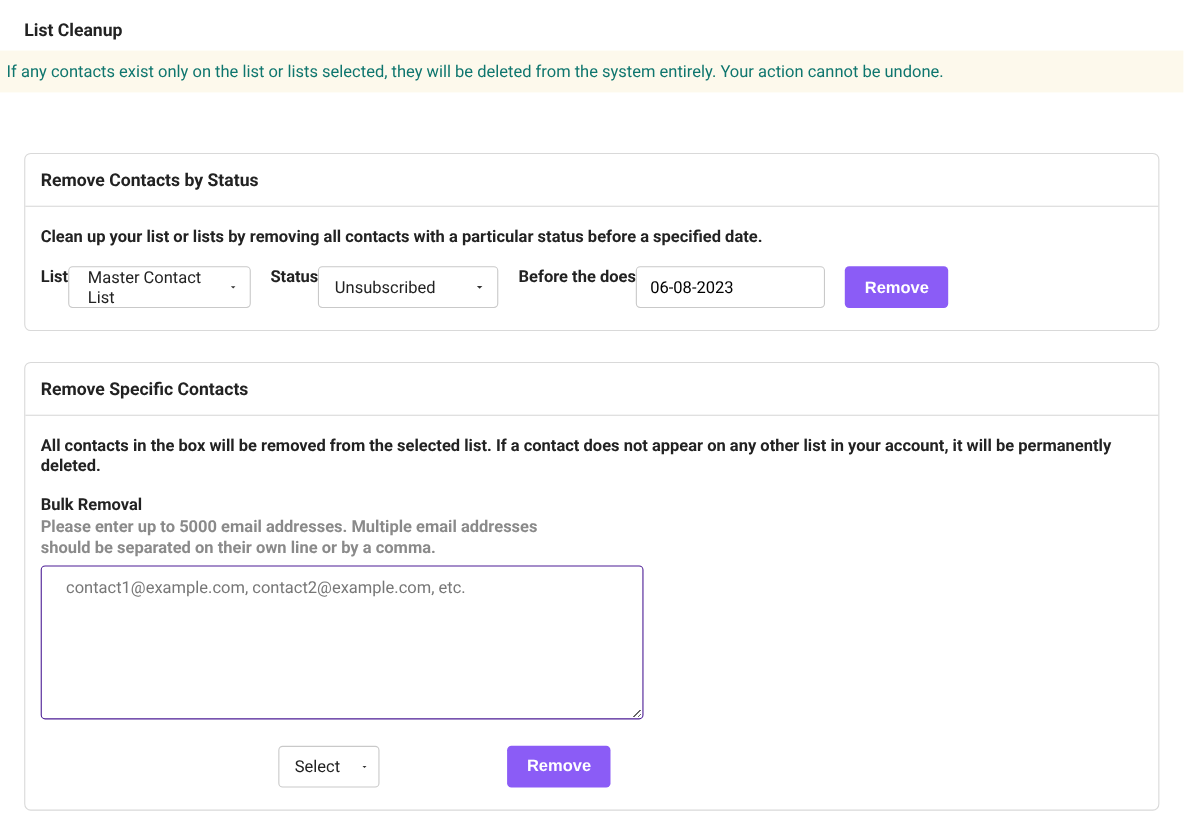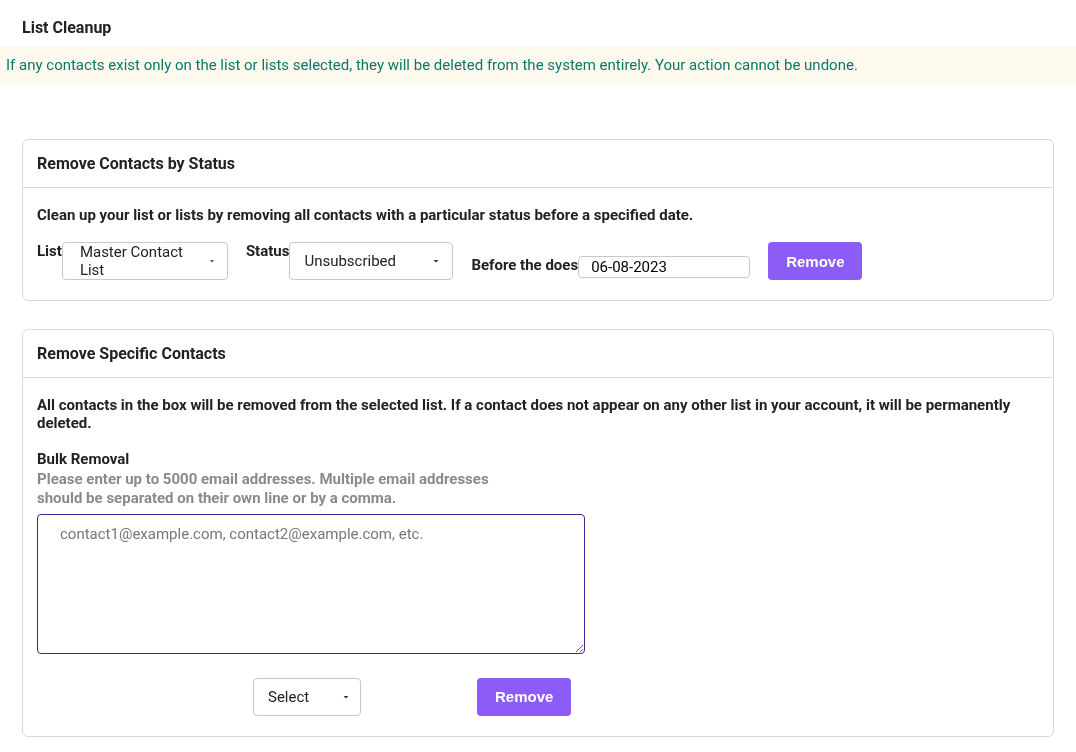--- a/index.html
+++ b/index.html
@@ -69,25 +69,25 @@
     border-radius: 4px;
     height: 38px;
     padding: 0 10px 0 14px;
     font-size: 15px;
     background: #fff;
     cursor: pointer;
   }
   .select-like .caret { margin-left: 18px; }
   .list-select { width: 166px; padding-left: 17px; }
   .status-select { width: 164px; text-align: center; }
-  .select-small { width: 108px; padding: 0 8px 0 14px; }
+  .select-small { width: 92px; padding: 0 8px 0 14px; }
   .text-input {
     border: 1px solid #c9c9c9;
     border-radius: 4px;
-    height: 22px;
+    height: 38px;
     padding: 2px 12px;
     font-size: 15px;
     width: 172px;
     font-family: inherit;
   }
   .btn-primary {
     background: #8b5cf6;
     color: #fff;
     border: none;
     border-radius: 4px;

